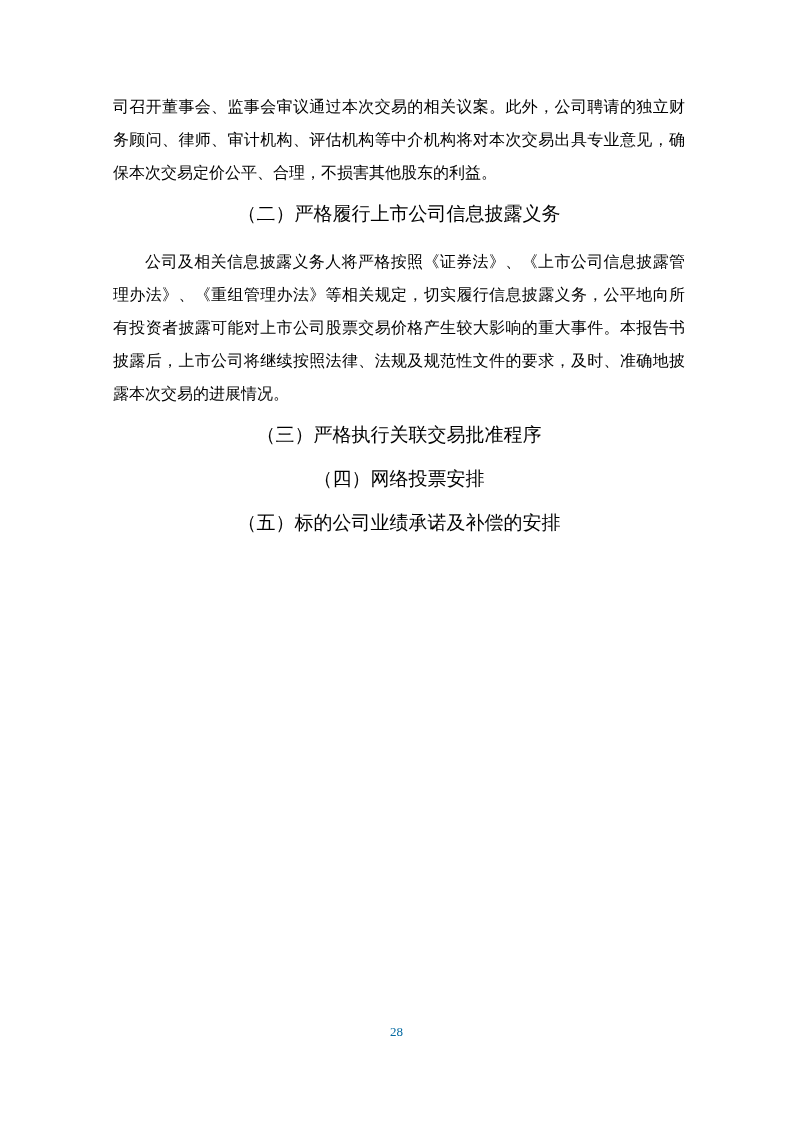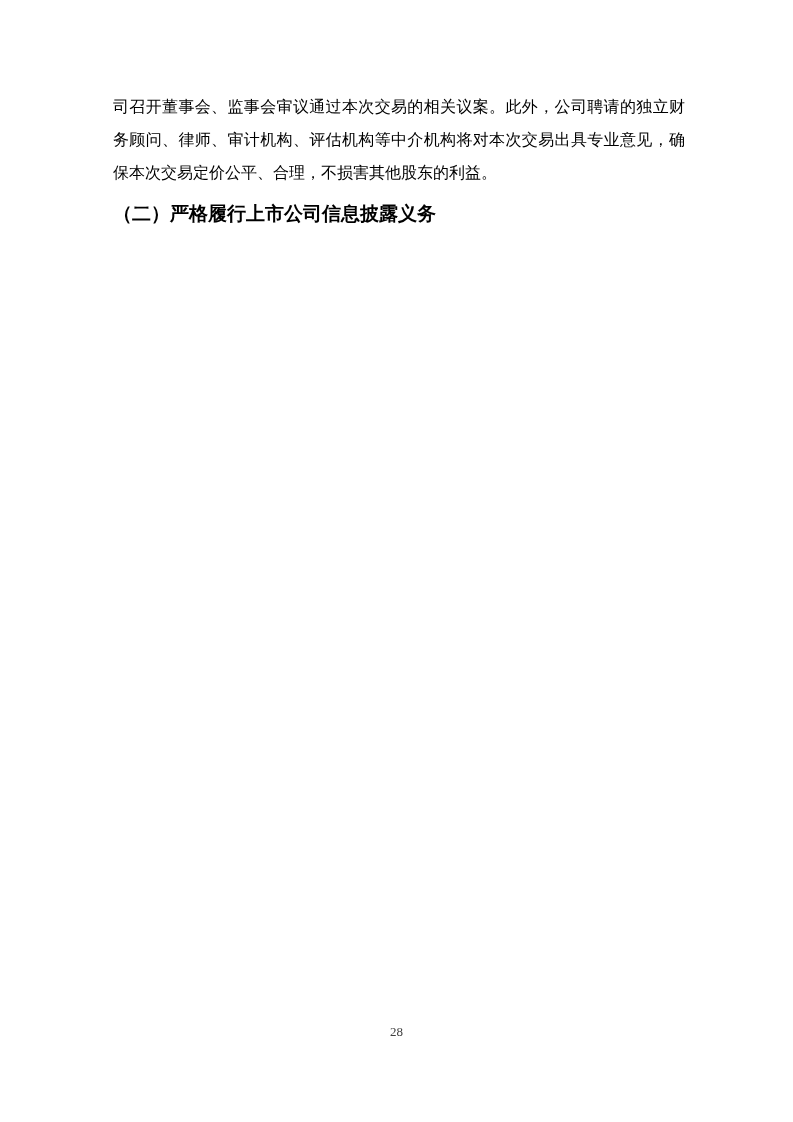--- a/index.html
+++ b/index.html
@@ -24,52 +24,56 @@
     font-size: 16px;
     line-height: 33px;
     text-align: justify;
     color: #000000;
   }
   .indent {
     text-indent: 2em;
   }
   .section-heading {
     font-family: "Liberation Sans", "DejaVu Sans", sans-serif;
-    font-weight: bold;
+    font-weight: normal;
     font-size: 19px;
     line-height: 26px;
     margin: 12px 0 18px 0;
     color: #000000;
-    text-align: left;
+    text-align: center;
   }
   .footer {
     position: absolute;
     top: 1022px;
     left: 0;
     width: 100%;
     text-align: center;
   }
   .page-number {
     font-size: 13px;
-    color: #404040;
+    color: #0369a1;
   }
 </style>
 </head>
 <body>
 
 <div class="page">
 
   <p class="body-text">司召开董事会、监事会审议通过本次交易的相关议案。此外，公司聘请的独立财务顾问、律师、审计机构、评估机构等中介机构将对本次交易出具专业意见，确保本次交易定价公平、合理，不损害其他股东的利益。</p>
 
 
   <h2 class="section-heading">（二）严格履行上市公司信息披露义务</h2>
 
+  <p class="body-text indent">公司及相关信息披露义务人将严格按照《证券法》、《上市公司信息披露管理办法》、《重组管理办法》等相关规定，切实履行信息披露义务，公平地向所有投资者披露可能对上市公司股票交易价格产生较大影响的重大事件。本报告书披露后，上市公司将继续按照法律、法规及规范性文件的要求，及时、准确地披露本次交易的进展情况。</p>
+
+  <h2 class="section-heading">（三）严格执行关联交易批准程序</h2>
 
 
+  <h2 class="section-heading">（四）网络投票安排</h2>
 
 
-
+  <h2 class="section-heading">（五）标的公司业绩承诺及补偿的安排</h2>
 
   <div class="footer">
     <span class="page-number">28</span>
   </div>
 
 </div>
 
 </body></html>

